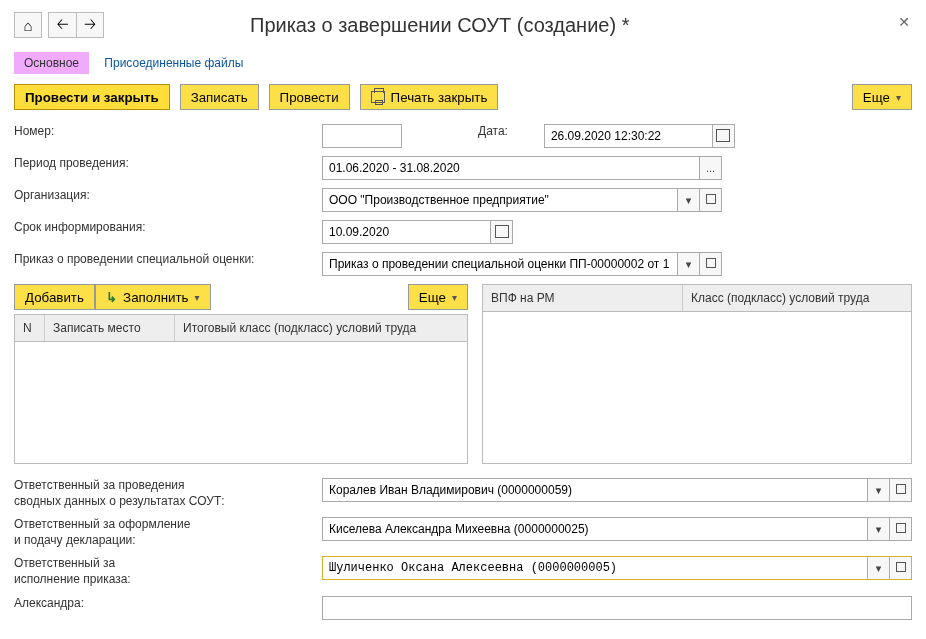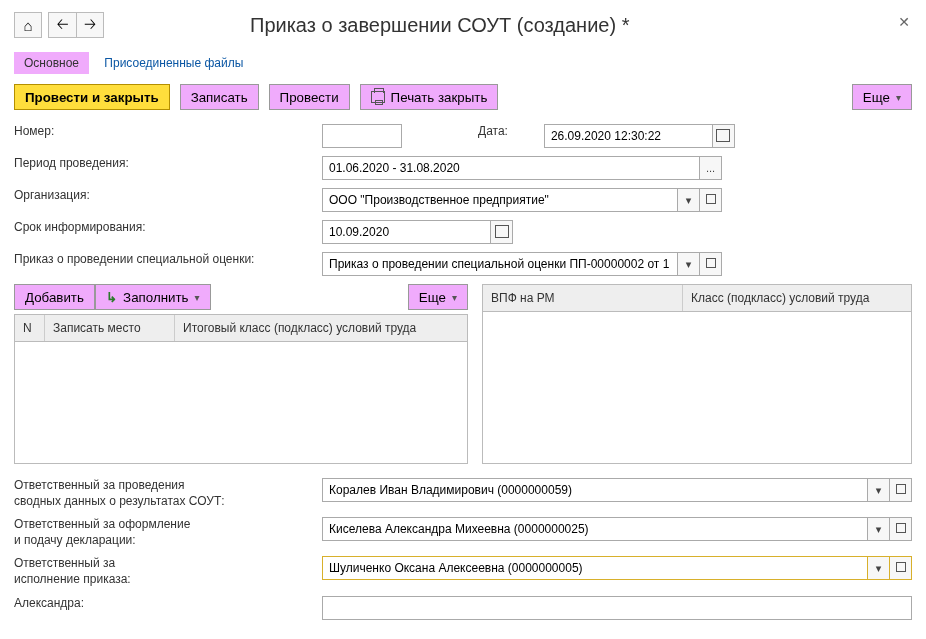--- a/index.html
+++ b/index.html
@@ -22,21 +22,21 @@
   }
   .nav-group { display: inline-flex; }
   .nav-group .nav-btn:first-child { border-right: none; }
   .title { font-size: 20px; margin-left: 140px; font-weight: 400; }
   .close-x { position: absolute; right: 16px; top: 14px; cursor: pointer; font-size: 14px; color: #666; }
   .tabs { padding: 6px 0 10px; }
   .tab-main { background: #f0abfc; padding: 4px 10px; display:inline-block; margin-right:12px; }
   .tab-link { color: #0b57a4; text-decoration: none; cursor: pointer; }
   .toolbar { display: flex; gap: 10px; margin-bottom: 14px; align-items: center; }
   .btn {
-    border: 1px solid #999; background: #f0abfc; padding: 4px 10px;
+    border: 1px solid #999; background: #fde047; padding: 4px 10px;
     height: 26px; cursor: pointer; display: inline-flex; align-items: center; gap: 6px;
   }
   .btn-primary { background: #ffde3c; border-color: #b48f00; font-weight: bold; }
   .btn-spacer { flex: 1; }
   .dropdown-caret::after { content: " \25BE"; font-size: 10px; color:#555; }
   .print-icon { display:inline-block; width:14px;height:12px;border:1px solid #555; position:relative;}
   .print-icon::before{content:'';position:absolute;top:-4px;left:2px;width:8px;height:4px;border:1px solid #555;border-bottom:none;}
   .print-icon::after{content:'';position:absolute;bottom:-3px;left:3px;width:6px;height:3px;border:1px solid #555;}
   .form-row { display:flex; align-items:flex-start; margin-bottom: 8px; gap: 28px; }
   .lbl { width: 280px; padding-right:8px; }
@@ -57,21 +57,21 @@
   .right-panel { width:430px; }
   .subtool { display:flex; margin-bottom:4px; }
   .subtool .btn-spacer { flex:1; }
   .arrow-icon { color:#2a7a2a; font-weight:bold; }
   .table { border:1px solid #bbb; height:150px; }
   .table-head { display:flex; background:#eee; border-bottom:1px solid #bbb; }
   .th { padding:6px 8px; border-right:1px solid #ccc; font-size:12px; }
   .table-body { background:#fff; height:calc(100% - 28px); }
   .right-table { border:1px solid #bbb; height:180px; }
   .lookup-input { flex:1; }
-  .highlight-focus .combo input { border-color:#d8b02b; }
+  .highlight-focus .combo input { border-color:#d8b02b;font-family:Liberation Mono, monospace; }
   .highlight-focus .caretbtn,.highlight-focus .openbtn { border-color:#d8b02b; }
   .cal-icon::before{content:'';display:inline-block;width:12px;height:11px;border:1px solid #555;position:relative;}
   .open-sq::before{content:'';display:inline-block;width:8px;height:8px;border:1px solid #555;}
   .caret-dn::after{content:'\25BE';}
 </style>
 </head>
 <body>
 
 <div class="top-row">
   <button class="nav-btn">

